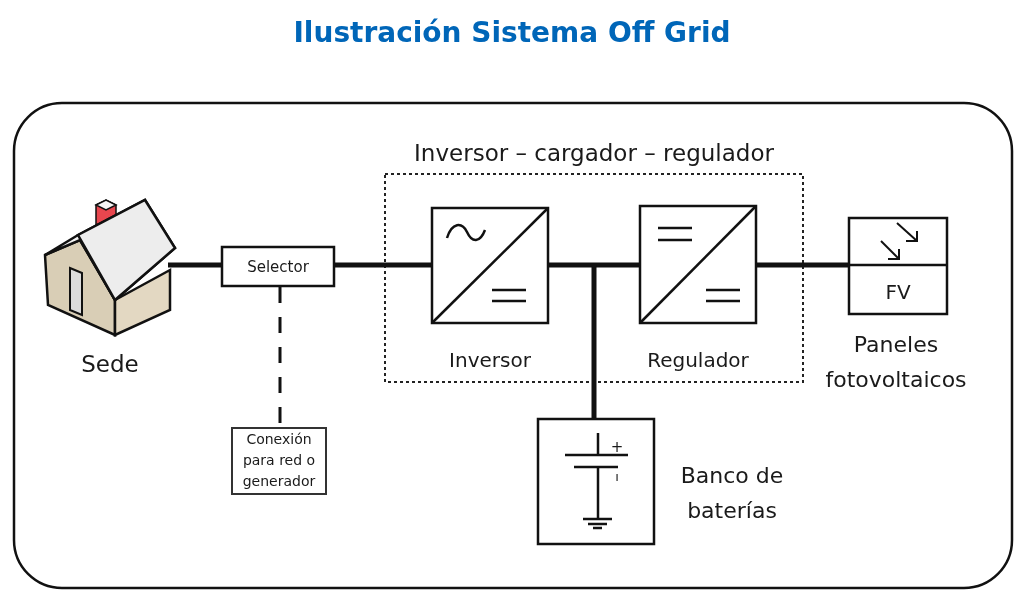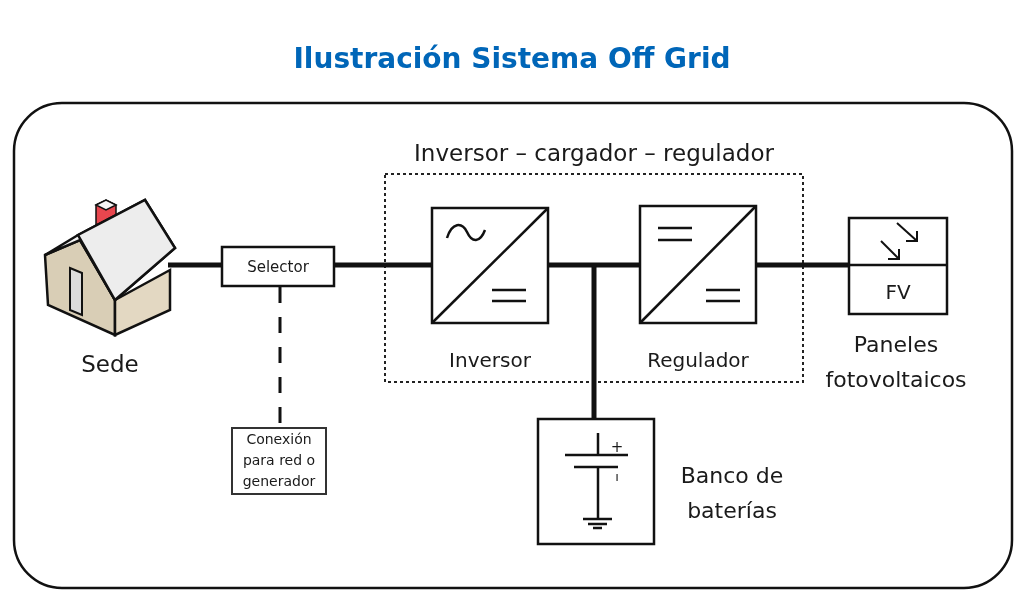--- a/index.html
+++ b/index.html
@@ -1,19 +1,19 @@
 <!DOCTYPE html>
 <html><head>
 <meta charset="utf-8">
 <style>
   html, body { margin: 0; padding: 0; background: #ffffff; }
   body { width: 1024px; height: 602px; position: relative; overflow: hidden;
          font-family: "DejaVu Sans", "Liberation Sans", sans-serif; }
   .title { position: absolute; left: 0; top: 16px; width: 1024px; text-align: center;
-           font-size: 28px; font-weight: bold; letter-spacing: 0px; margin-top: 26px; }
+           font-size: 28px; font-weight: bold; letter-spacing: 0px; }
   svg { position: absolute; left: 0; top: 0; }
   .lbl { font-family: "DejaVu Sans", "Liberation Sans", sans-serif; fill: #1a1a1a; }
 </style>
 </head>
 <body>
 
 <div class="title" style="color: rgb(0, 102, 184);">Ilustración Sistema Off Grid</div>
 
 <svg width="1024" height="602" viewBox="0 0 1024 602">
 

